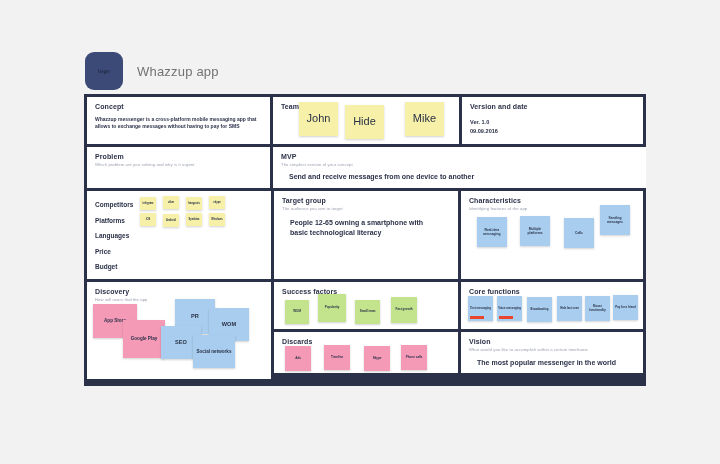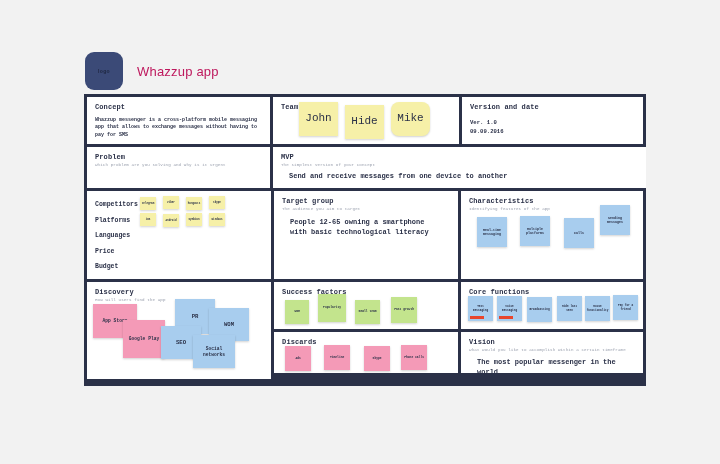--- a/index.html
+++ b/index.html
@@ -11,28 +11,28 @@
   }
   .page{position:relative;width:720px;height:464px;}
 
   
   .header{position:absolute;left:85px;top:52px;display:flex;align-items:center;gap:14px;}
   .logo{
     width:38px;height:38px;border-radius:9px;background:#3b4a77;
     display:flex;align-items:center;justify-content:center;
     color:#1e2740;font-size:5px;letter-spacing:.4px;font-weight:700;
   }
-  .app-title{font-size:13px;color:#be185d;font-weight:400;letter-spacing:.2px;}
+  .app-title{font-size:13px;color:#737373;font-weight:400;letter-spacing:.2px;}
 
   
   .board{
     position:absolute;left:84px;top:94px;width:562px;height:292px;
     background:#2b3148;
     padding:3px;box-sizing:border-box;
-    display:flex;flex-direction:column;gap:3px;font-family:Liberation Mono, monospace;
+    display:flex;flex-direction:column;gap:3px;
   }
   .brow{display:flex;gap:3px;}
   .bcol{display:flex;flex-direction:column;gap:3px;}
   .card{
     background:#ffffff;box-sizing:border-box;
     padding:6px 8px;position:relative;overflow:hidden;
   }
   .c-title{font-size:7px;font-weight:700;color:#2b3148;letter-spacing:.1px;}
   .c-hint{font-size:4.2px;color:#9aa0ae;margin-top:2px;letter-spacing:.1px;}
   .c-body{font-size:5px;font-weight:700;color:#2b3148;line-height:1.45;margin-top:4px;}
@@ -103,21 +103,21 @@
           <div class="c-title">Problem</div>
           <div class="c-hint">Which problem are you solving and why is it urgent</div>
         </div>
       </div>
 
       <div class="bcol w-mid">
         <div class="card" style="height:47px;">
           <div class="c-title">Team</div>
           <div class="sticky s-yellow team-sticky" style="left:26px;top:5px;">John</div>
           <div class="sticky s-yellow team-sticky" style="left:72px;top:8px;">Hide</div>
-          <div class="sticky s-yellow team-sticky" style="left:118px;top:5px;border-radius:8px;">Mike</div>
+          <div class="sticky s-yellow team-sticky" style="left:132px;top:5px;">Mike</div>
         </div>
         <div class="card" style="height:41px;width:373px;">
           <div class="c-title">MVP</div>
           <div class="c-hint">The simplest version of your concept</div>
           <div class="c-big" style="margin-left:8px;margin-top:5px;">Send and receive messages from one device to another</div>
         </div>
       </div>
 
       <div class="bcol w-right">
         <div class="card" style="height:47px;">

